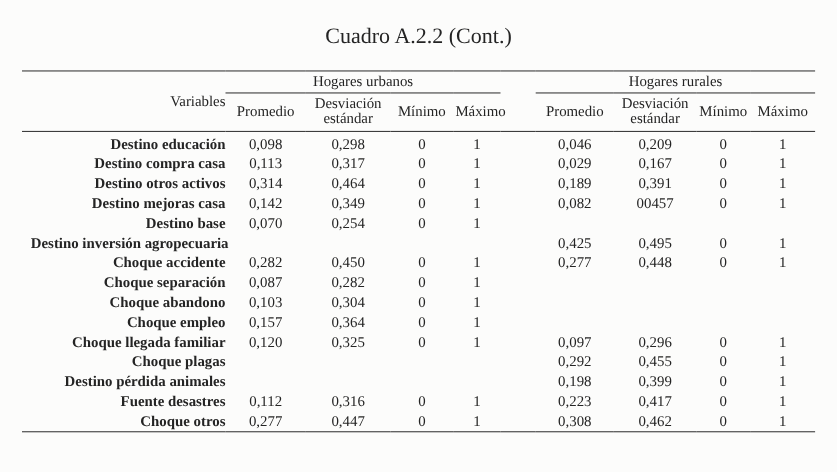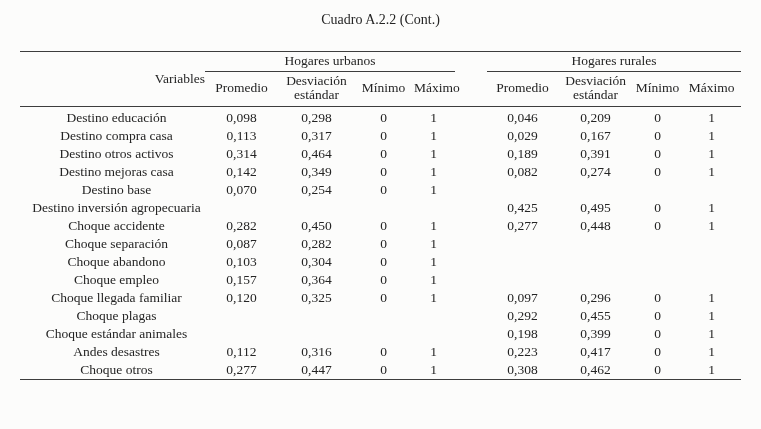--- a/index.html
+++ b/index.html
@@ -6,21 +6,21 @@
   body {
     width:761px; height:429px;
     background:#ffffff;
     font-family:"Liberation Serif", serif;
     color:#242424;
   }
   .page {
     position:relative; width:761px; height:429px;
     background:#fcfcfb; overflow:hidden;
   }
-  .titles { text-align:center; padding-top:11px; font-size:14px; line-height:18.5px; }
+  .titles { text-align:center; padding-top:24px; font-size:20px; line-height:18.5px; }
   .title-line { white-space:nowrap; }
 
   table.stats {
     border-collapse:collapse; table-layout:fixed;
     width:721px; margin:21px 0 0 20px;
     border-top:1.5px solid #3d3d3d;
     border-bottom:1.5px solid #3d3d3d;
   }
   th { font-weight:normal; padding:0; }
   td { padding:0; }
@@ -33,21 +33,21 @@
     height:19px; font-size:13.5px; vertical-align:middle;
     border-bottom:1.3px solid #3d3d3d;
   }
   tr.grouprow th.gapcell { border-bottom:none; }
   tr.subhead th {
     height:31px; font-size:13.5px; line-height:14.5px;
     vertical-align:middle; text-align:center;
     border-bottom:1.4px solid #3d3d3d; padding:1px 2px 2px 2px;
   }
   tbody td { height:18px; font-size:13.5px; vertical-align:middle; }
-  tbody td.var { text-align:center; padding-left:8px; white-space:nowrap; }
+  tbody td.var { text-align:right; padding-left:8px; white-space:nowrap;font-weight:bold; }
   tbody td.num { text-align:center; }
   tbody tr:first-child td { padding-top:2px; }
 
   .source-note {
     margin:4px 0 0 20px; width:721px;
     font-size:11.5px; line-height:14px;
   }
 </style>
 </head>
 <body>
@@ -128,21 +128,21 @@
     <td class="num">1</td>
   </tr>
         <tr>
     <td class="var">Destino mejoras casa</td>
     <td class="num">0,142</td>
     <td class="num">0,349</td>
     <td class="num">0</td>
     <td class="num">1</td>
     <td class="gapcell"></td>
     <td class="num">0,082</td>
-    <td class="num">0,274</td>
+    <td class="num">00457</td>
     <td class="num">0</td>
     <td class="num">1</td>
   </tr>
         <tr>
     <td class="var">Destino base</td>
     <td class="num">0,070</td>
     <td class="num">0,254</td>
     <td class="num">0</td>
     <td class="num">1</td>
     <td class="gapcell"></td>
@@ -229,33 +229,33 @@
     <td class="num"></td>
     <td class="num"></td>
     <td class="num"></td>
     <td class="gapcell"></td>
     <td class="num">0,292</td>
     <td class="num">0,455</td>
     <td class="num">0</td>
     <td class="num">1</td>
   </tr>
         <tr>
-    <td class="var">Choque estándar animales</td>
+    <td class="var">Destino pérdida animales</td>
     <td class="num"></td>
     <td class="num"></td>
     <td class="num"></td>
     <td class="num"></td>
     <td class="gapcell"></td>
     <td class="num">0,198</td>
     <td class="num">0,399</td>
     <td class="num">0</td>
     <td class="num">1</td>
   </tr>
         <tr>
-    <td class="var">Andes desastres</td>
+    <td class="var">Fuente desastres</td>
     <td class="num">0,112</td>
     <td class="num">0,316</td>
     <td class="num">0</td>
     <td class="num">1</td>
     <td class="gapcell"></td>
     <td class="num">0,223</td>
     <td class="num">0,417</td>
     <td class="num">0</td>
     <td class="num">1</td>
   </tr>

